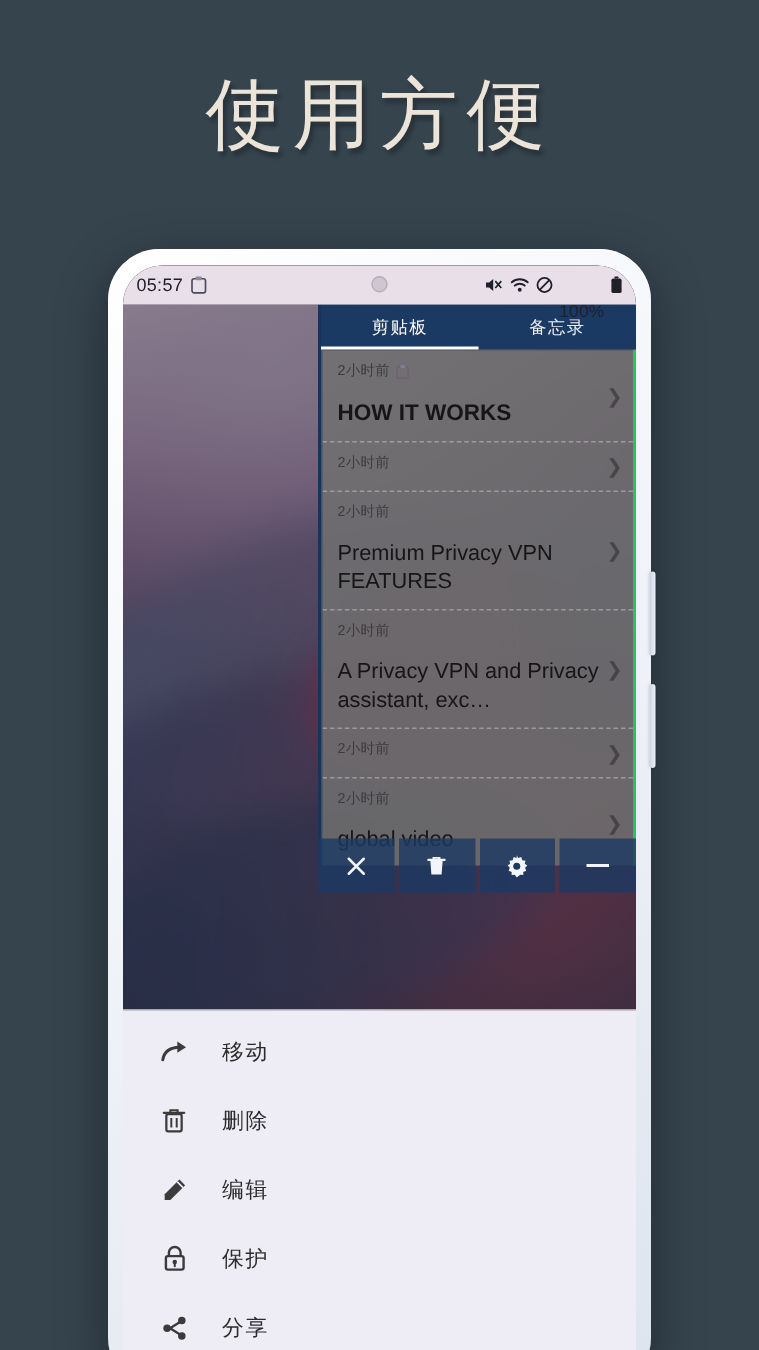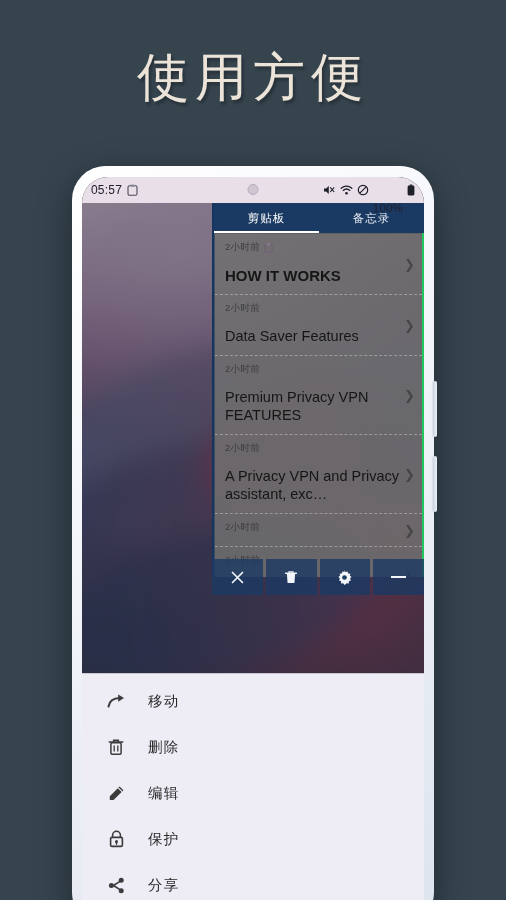--- a/index.html
+++ b/index.html
@@ -260,21 +260,20 @@
               </span>
             </div>
             <div class="clip-text bold">HOW IT WORKS</div>
             <span class="chev">❯</span>
           </div>
 
           <div class="clip-item">
             <div class="clip-meta">
               <span>2小时前</span>
             </div>
-            <div class="clip-text">Data Saver Features</div>
             <span class="chev">❯</span>
           </div>
 
           <div class="clip-item">
             <div class="clip-meta">
               <span>2小时前</span>
             </div>
             <div class="clip-text">Premium Privacy VPN FEATURES</div>
             <span class="chev">❯</span>
           </div>

